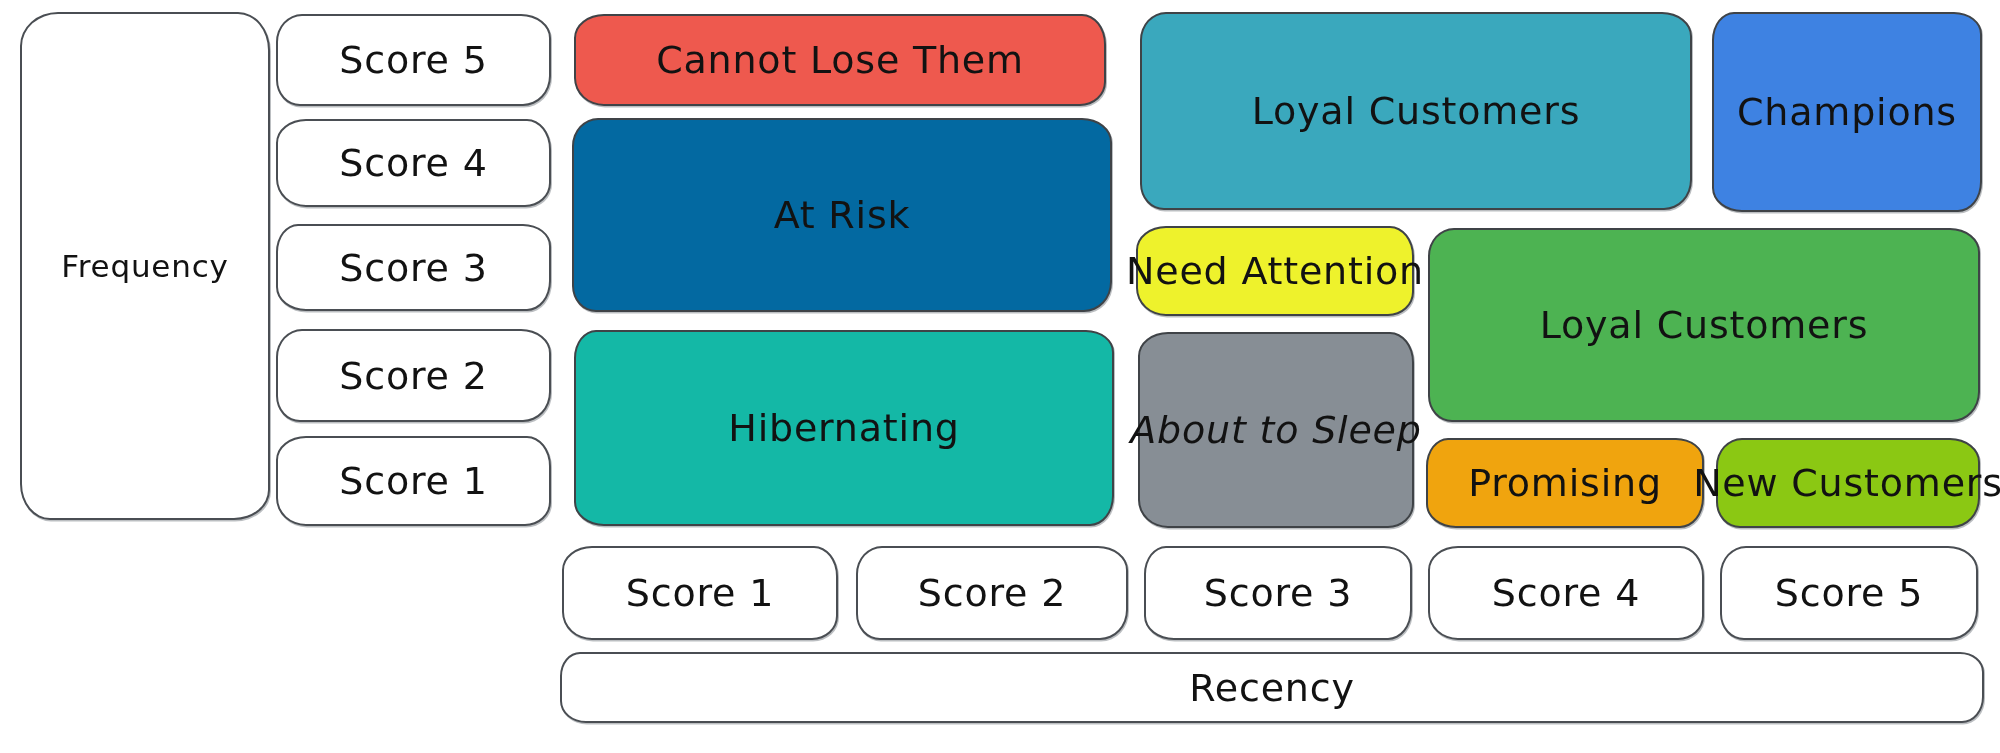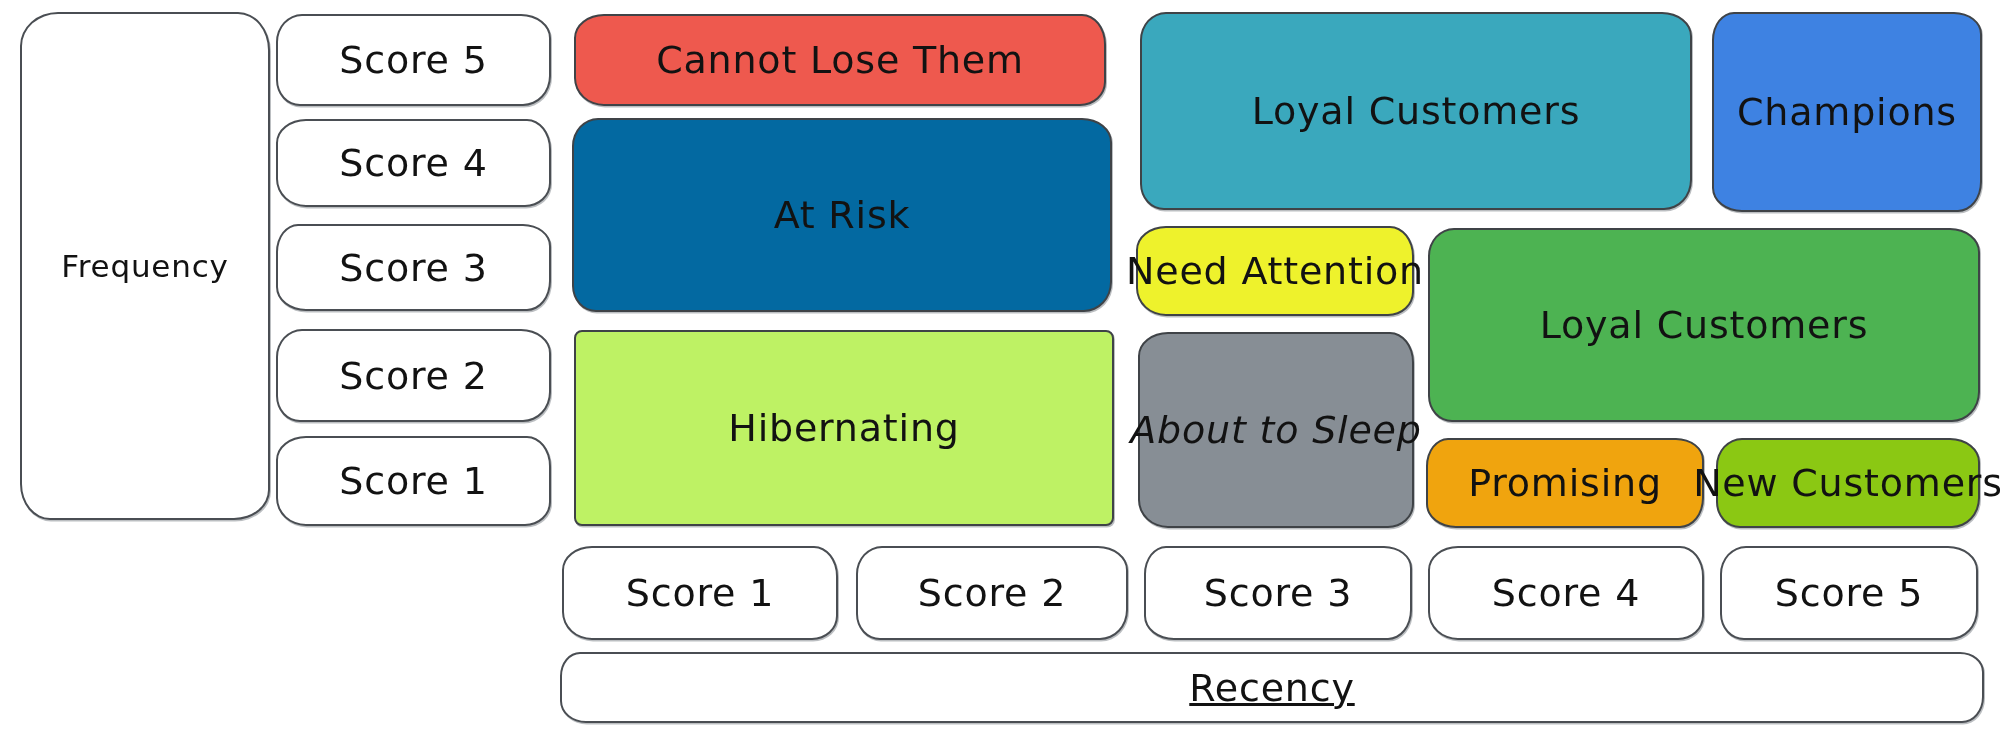--- a/index.html
+++ b/index.html
@@ -50,38 +50,38 @@
   .about-sleep    { left: 1138px; top: 332px; width: 276px;  height: 196px; font-style: italic; }
   .promising      { left: 1426px; top: 438px; width: 278px;  height: 90px; }
   .new-customers  { left: 1716px; top: 438px; width: 264px;  height: 90px; }
 
   
   .rs1            { left: 562px;  top: 546px; width: 276px;  height: 94px; }
   .rs2            { left: 856px;  top: 546px; width: 272px;  height: 94px; }
   .rs3            { left: 1144px; top: 546px; width: 268px;  height: 94px; }
   .rs4            { left: 1428px; top: 546px; width: 276px;  height: 94px; }
   .rs5            { left: 1720px; top: 546px; width: 258px;  height: 94px; }
-  .recency-axis   { left: 560px;  top: 652px; width: 1424px; height: 71px; border-radius: 20px 24px 22px 26px / 24px 20px 26px 22px; text-decoration: underline; }
+  .recency-axis   { left: 560px;  top: 652px; width: 1424px; height: 71px; border-radius: 20px 24px 22px 26px / 24px 20px 26px 22px; }
 </style>
 </head>
 <body>
 
 <div class="canvas">
 
   <div class="box white r-big freq-axis">Frequency</div>
 
   <div class="box white r-a fs5">Score 5</div>
   <div class="box white r-b fs4">Score 4</div>
   <div class="box white r-c fs3">Score 3</div>
   <div class="box white r-a fs2">Score 2</div>
   <div class="box white r-b fs1">Score 1</div>
 
   <div class="box r-b cannot-lose" style="background-color: rgb(238, 89, 78);">Cannot Lose Them</div>
   <div class="box r-a at-risk" style="background-color: #0369a1;">At Risk</div>
-  <div class="box r-c hibernating" style="background-color: #bef264; border-radius: 8px;">Hibernating</div>
+  <div class="box r-c hibernating" style="background-color: #14b8a6;">Hibernating</div>
   <div class="box r-a loyal-top" style="background-color: rgb(58, 168, 189);">Loyal Customers</div>
   <div class="box r-c champions" style="background-color: rgb(62, 130, 226);">Champions</div>
   <div class="box r-b need-attention" style="background-color: rgb(238, 242, 44);">Need Attention</div>
   <div class="box r-a loyal-mid" style="background-color: rgb(77, 179, 82);">Loyal Customers</div>
   <div class="box r-b about-sleep" style="background-color: rgb(135, 142, 149);">About to Sleep</div>
   <div class="box r-c promising" style="background-color: rgb(240, 164, 14); text-align: right;">Promising</div>
   <div class="box r-a new-customers" style="background-color: rgb(139, 200, 19);">New Customers</div>
 
   <div class="box white r-b rs1">Score 1</div>
   <div class="box white r-a rs2">Score 2</div>

